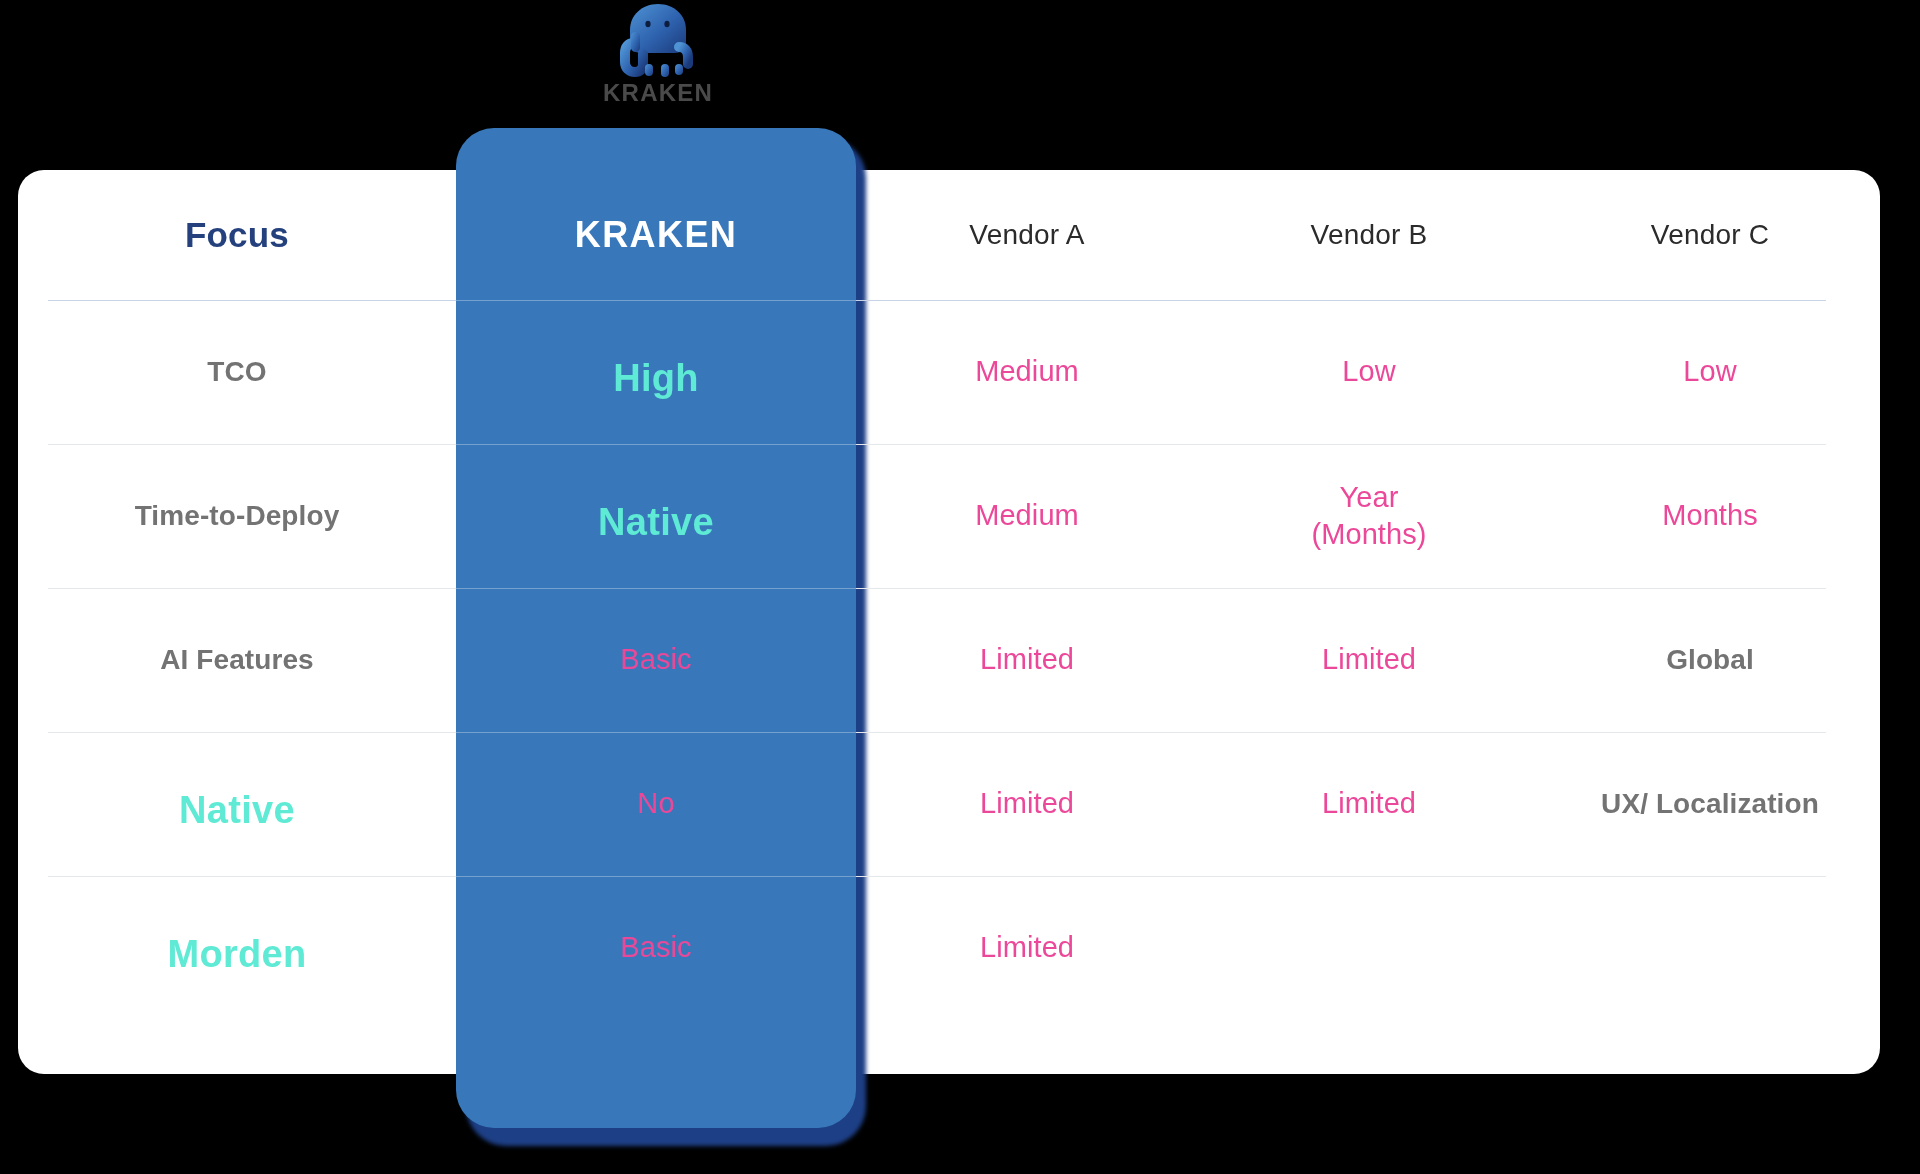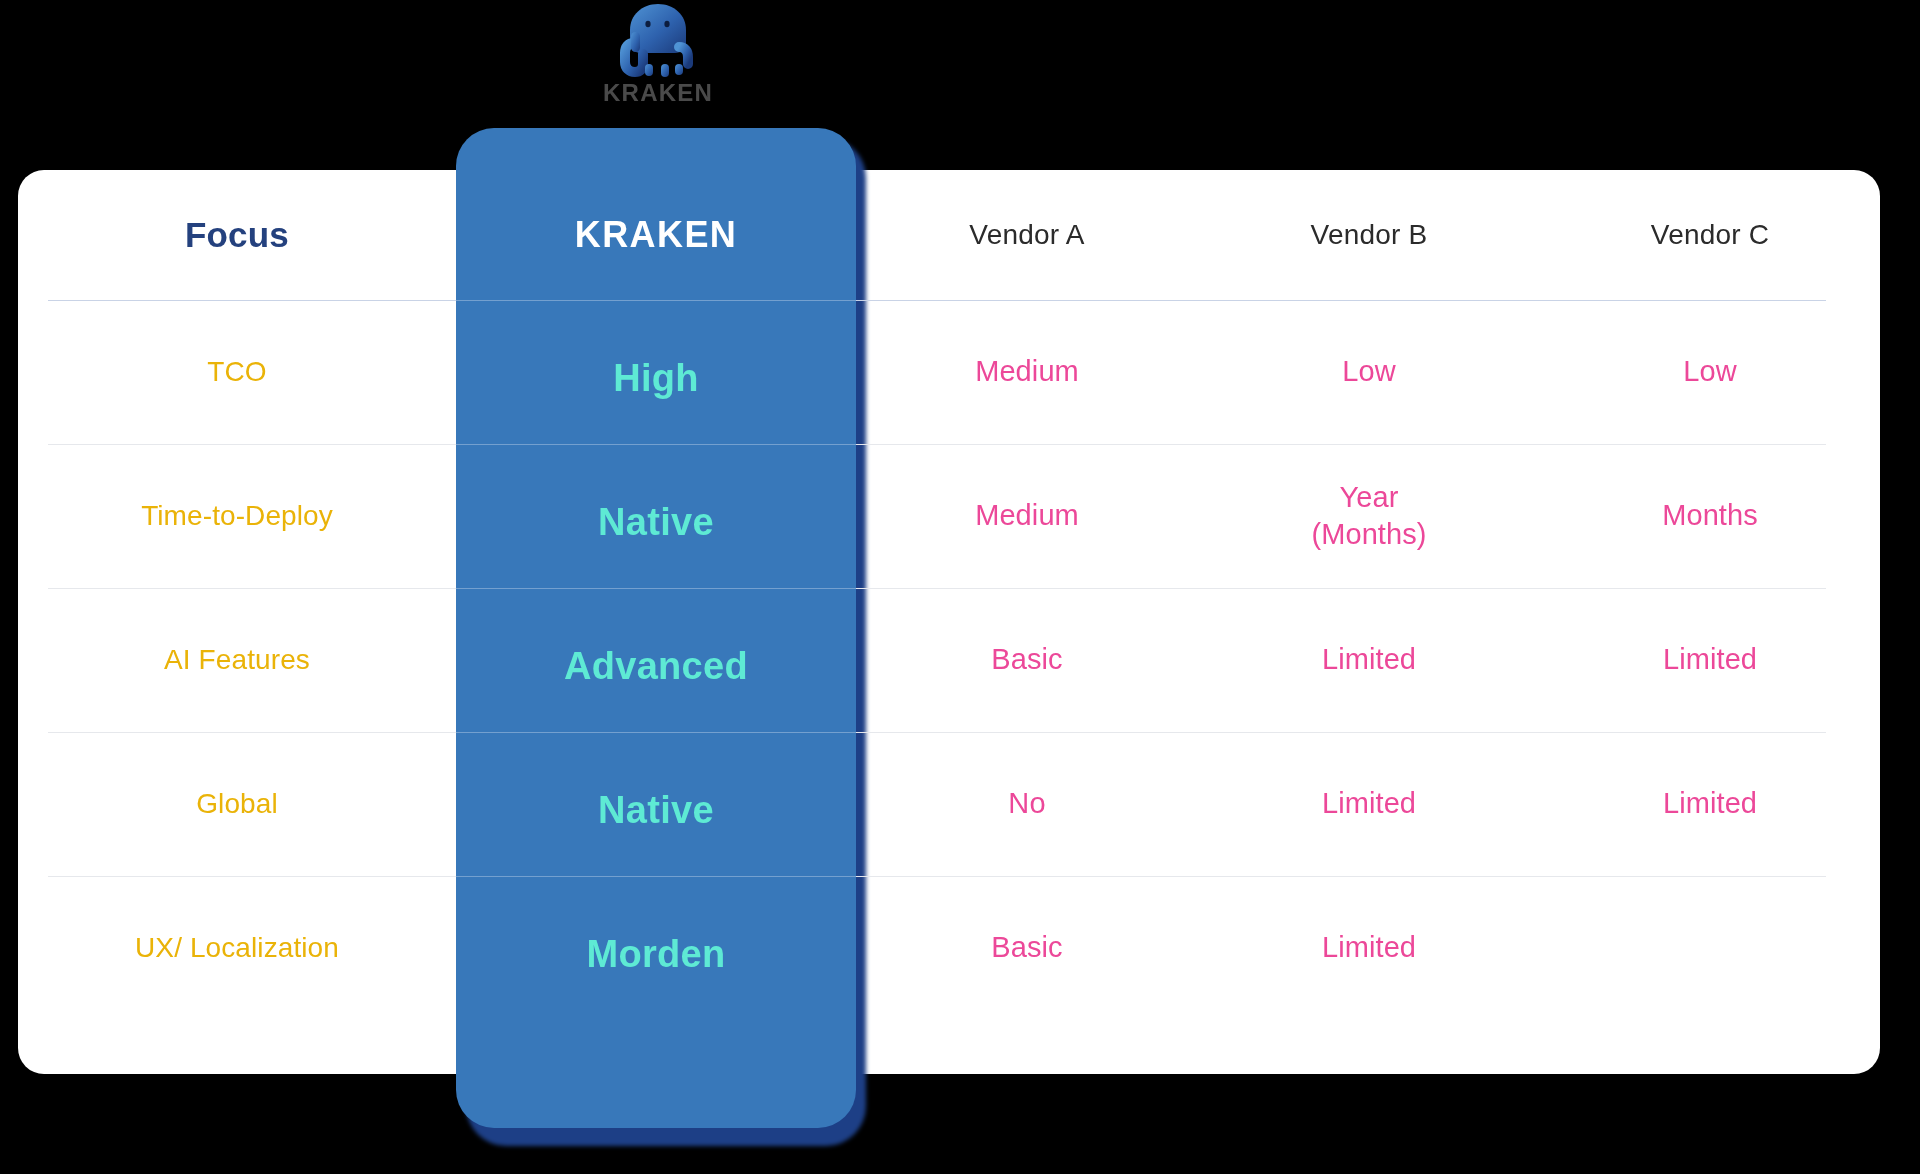--- a/index.html
+++ b/index.html
@@ -128,22 +128,22 @@
     letter-spacing: 1.4px;
   }
   .h-vendor {
     font-size: 28px;
     font-weight: 400;
     color: #2b2b2b;
     letter-spacing: 0.2px;
   }
   .r-label {
     font-size: 28px;
-    font-weight: 400;
-    color: #eab308;
+    font-weight: 700;
+    color: #737373;
     letter-spacing: 0.1px;
   }
   .v-kraken {
     font-size: 38px;
     font-weight: 700;
     color: #5eead4;
     letter-spacing: 0.3px;
     margin-top: 13px;
   }
   .v-plain {
@@ -261,23 +261,20 @@
       </span>
     </div>
     <div class="cell">
       <span class="v-plain">Months</span>
     </div>
 
     <div class="cell">
       <span class="r-label">AI Features</span>
     </div>
     <div class="cell">
-      <span class="v-kraken">Advanced</span>
-    </div>
-    <div class="cell">
       <span class="v-plain">Basic</span>
     </div>
     <div class="cell">
       <span class="v-plain">Limited</span>
     </div>
     <div class="cell">
       <span class="v-plain">Limited</span>
     </div>
 
     <div class="cell">

